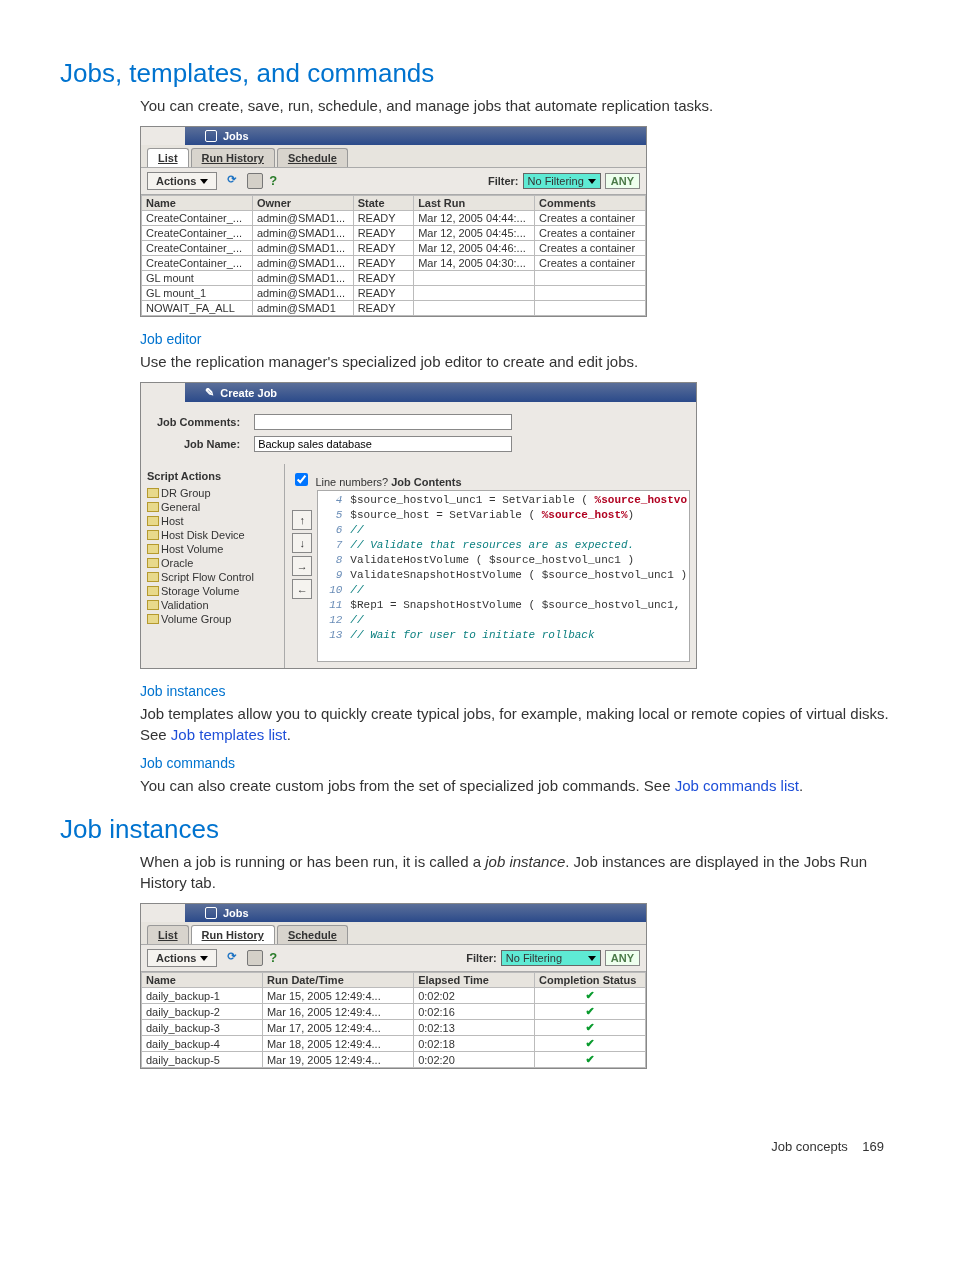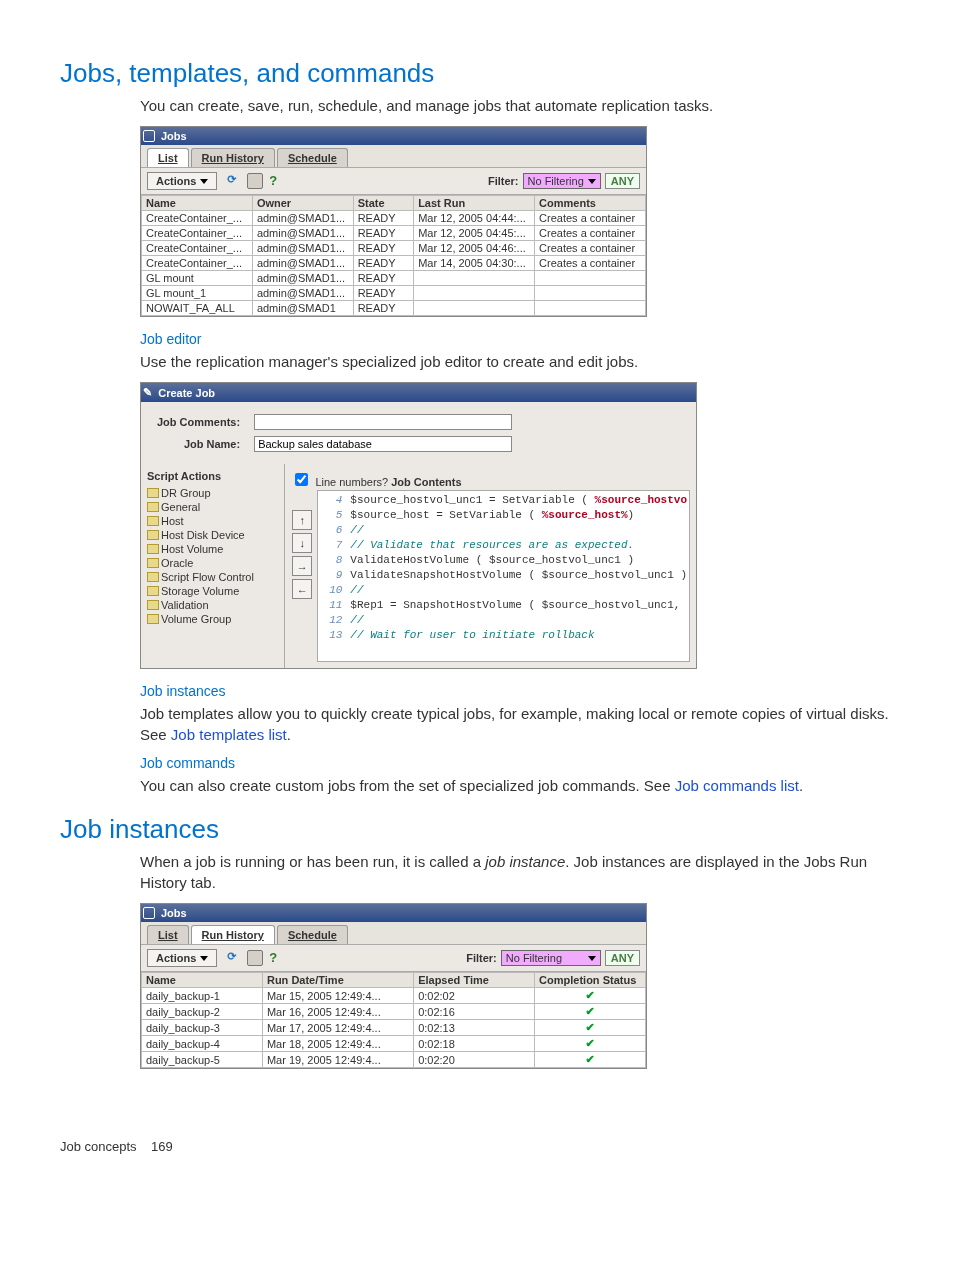--- a/index.html
+++ b/index.html
@@ -37,24 +37,25 @@
     background: #ece9e5;
     font-family: Tahoma, Arial, sans-serif;
     font-size: 11px;
     width: 505px;
     margin: 6px 0 14px 0;
   }
   .titlebar {
     background: linear-gradient(to bottom, #5b6f99, #2b4a8a);
     color: #fff;
     font-weight: bold;
-    padding: 3px 2px;
+    padding: 3px 20px;
     display: flex;
     align-items: flex-end;
     gap: 6px;
+    margin-left: 44px;
   }
   .titlebar .mag { width:10px;height:10px;border:1px solid #fff;border-radius:2px;display:inline-block; }
   .tabs { display:flex; padding: 3px 6px 0 6px; background:#e7e4de; border-bottom:1px solid #aaa;text-decoration:underline;}
   .tab {
     padding: 3px 10px;
     border: 1px solid #999;
     border-bottom: none;
     background: #d8d4cd;
     margin-right: 2px;
     border-radius: 3px 3px 0 0;
@@ -78,21 +79,21 @@
   .tri { width:0;height:0;border-left:4px solid transparent;border-right:4px solid transparent;border-top:5px solid #000;display:inline-block;}
   .toolbar .icons { display:flex; gap:6px; }
   .ic { width:14px;height:14px;display:inline-block; }
   .ic.refresh { color:#1e73c3;font-weight:bold; }
   .ic.print { background:#d4d0c8;border:1px solid #777;border-radius:2px; }
   .ic.help { color:#2a7c2a;font-weight:bold;font-size:13px; }
   .toolbar .filter { margin-left:auto; display:flex; align-items:center; gap:4px;}
   .selbox {
     border:1px solid #666;
     padding:1px 4px;
-    background:#f0abfc;
+    background:#5eead4;
     display:flex;align-items:center;gap:4px;
   }
   .anybtn {
     border:1px solid #888;background:#efe;padding:1px 5px;color:#4b7a48;font-weight:bold;
   }
 
   table.grid { border-collapse: collapse; width:100%; background:#fff; table-layout:fixed;}
   table.grid th, table.grid td {
     border:1px solid #bbb;
     padding:1px 4px;
@@ -139,20 +140,21 @@
   .kw-teal { color:#0a7f7f; font-style:italic; }
   .arrowcol { width:22px; padding-top:20px; display:flex; flex-direction:column; gap:3px; align-items:center;}
   .arrowbtn { width:18px;height:18px;border:1px solid #888;background:#f5f3ef;display:flex;align-items:center;justify-content:center;font-weight:bold;}
   .contentwrap { display:flex; gap:4px; }
   .fieldset-label { font-weight:bold; margin:4px 0 2px 0; display:inline-block;}
   .check { color:#0a9b2e; font-weight:bold; }
 
   .footer {
     position: relative;
     margin-top: 70px;
+    text-align: right;
     font-size: 13px;
     color: #333;
     padding-right: 10px;
   }
 </style>
 </head>
 <body>
 
 <h2 class="section">Jobs, templates, and commands</h2>
 <div class="indent">

